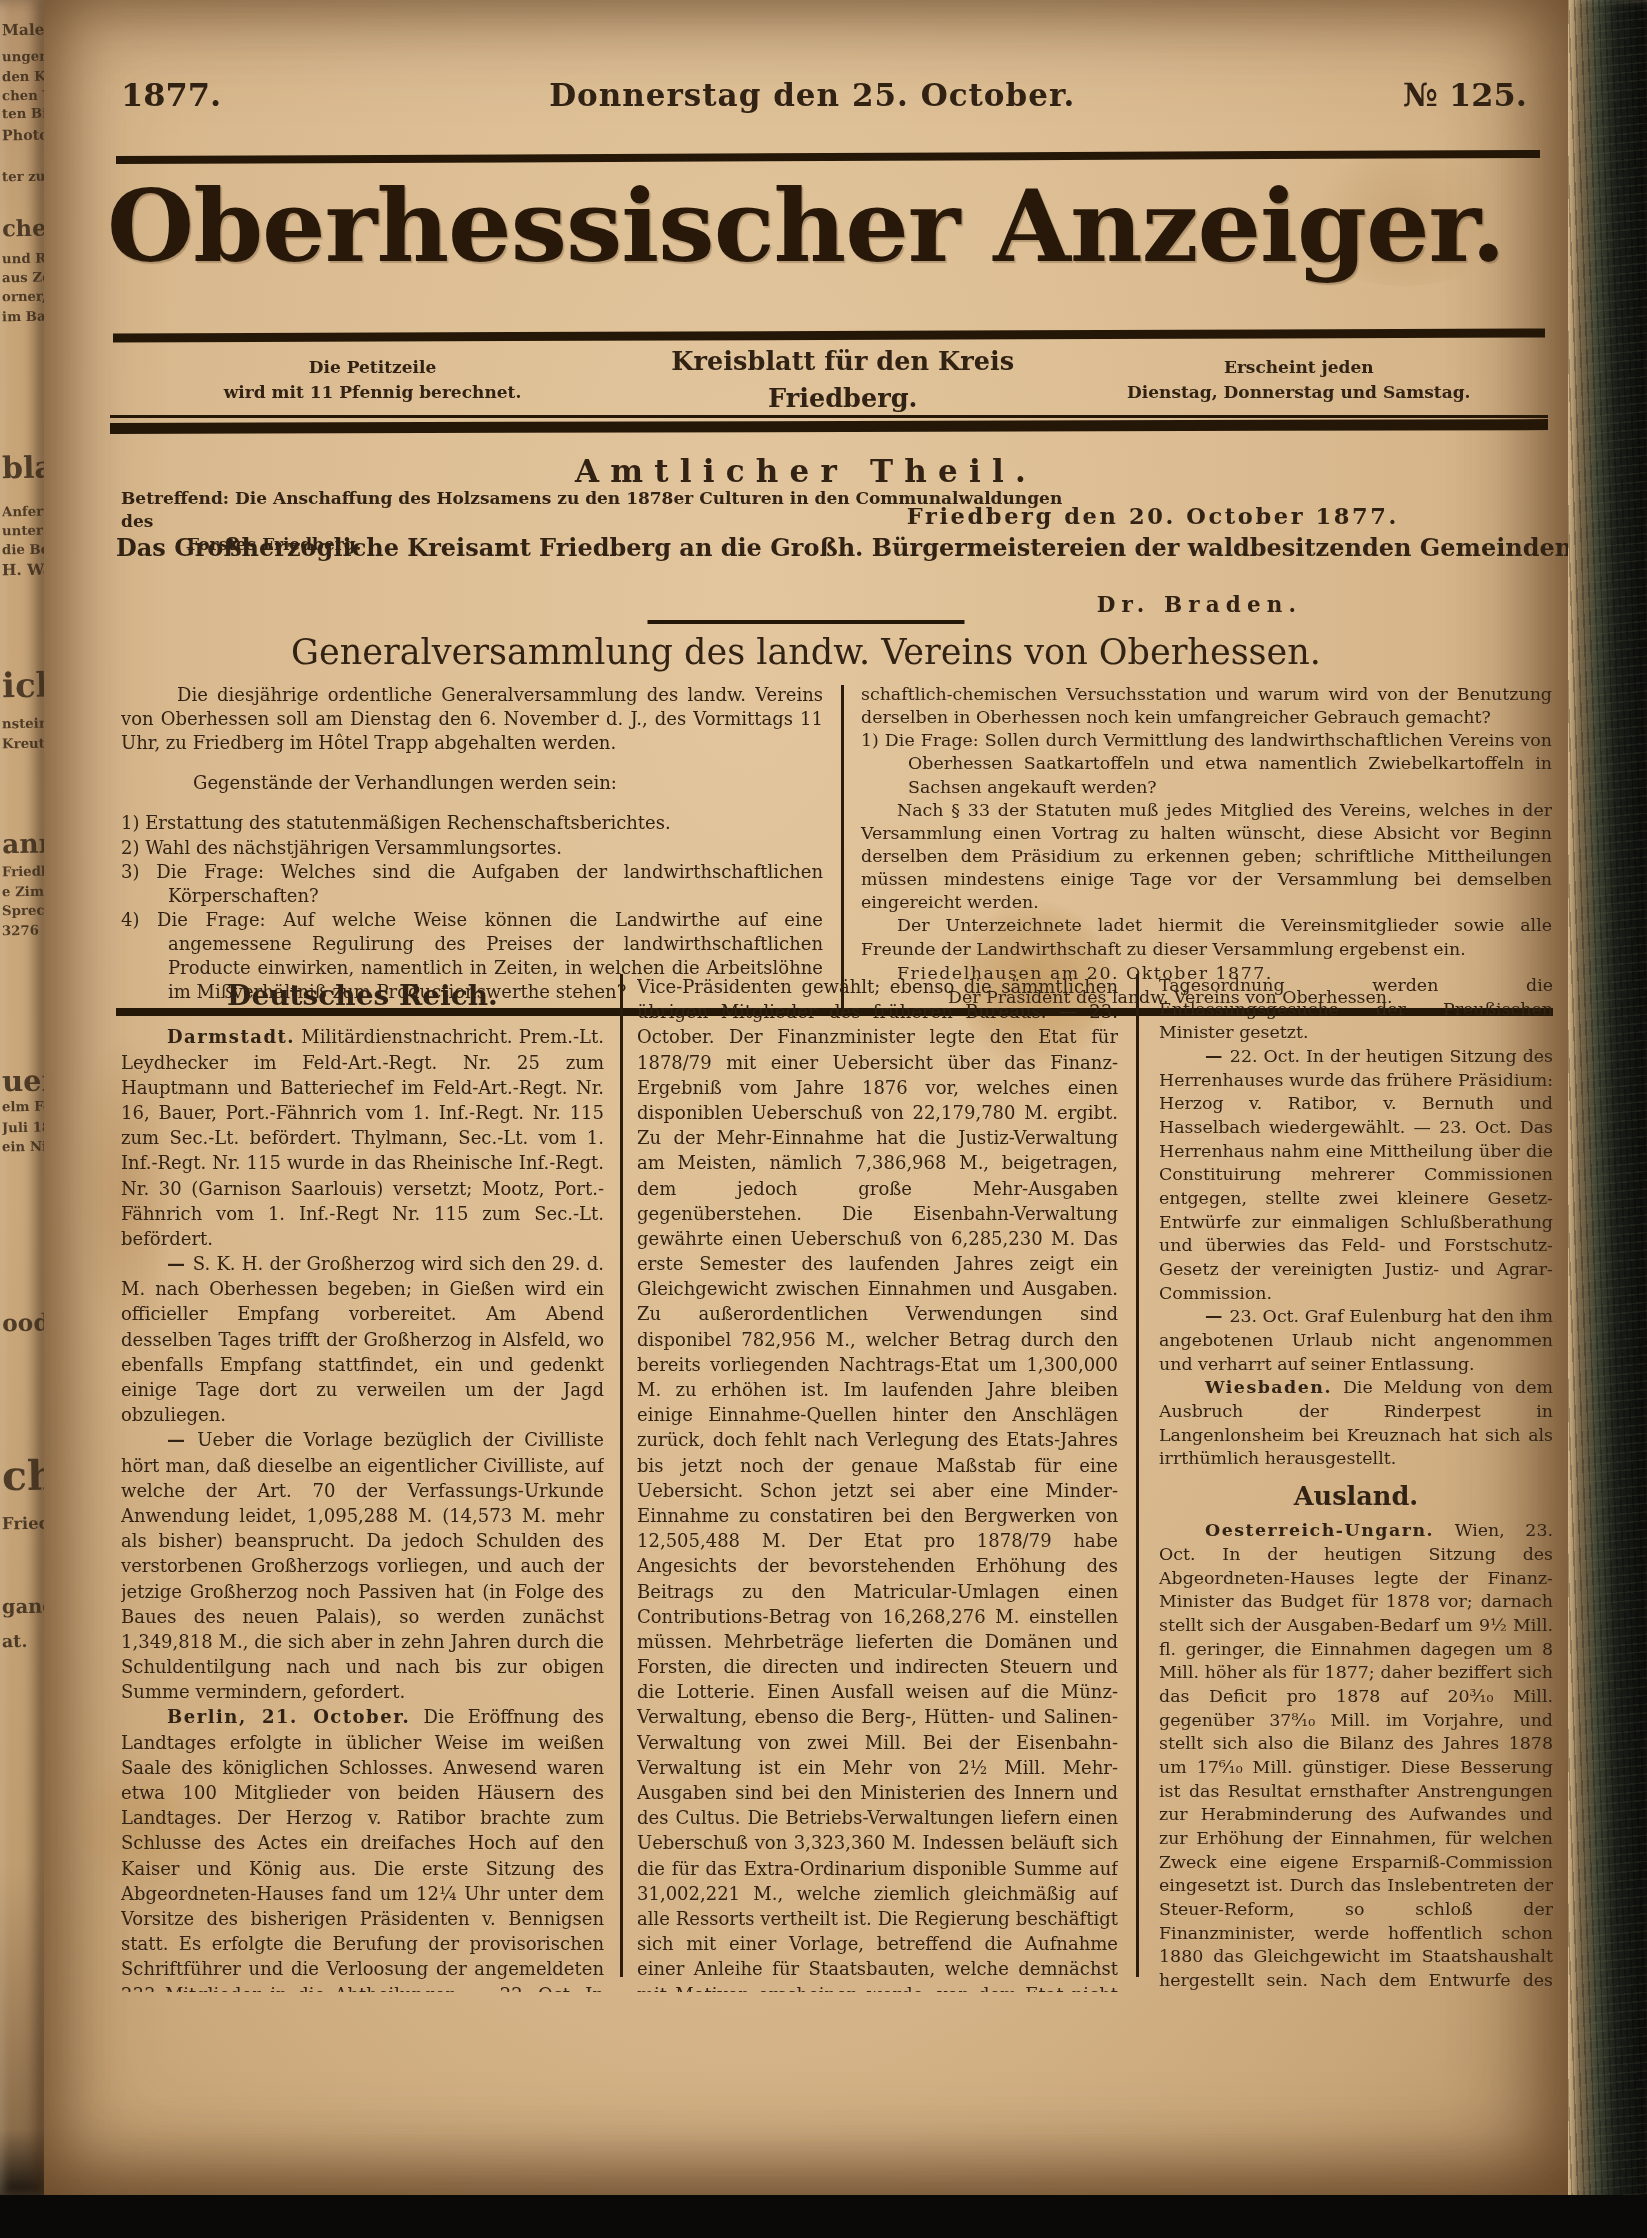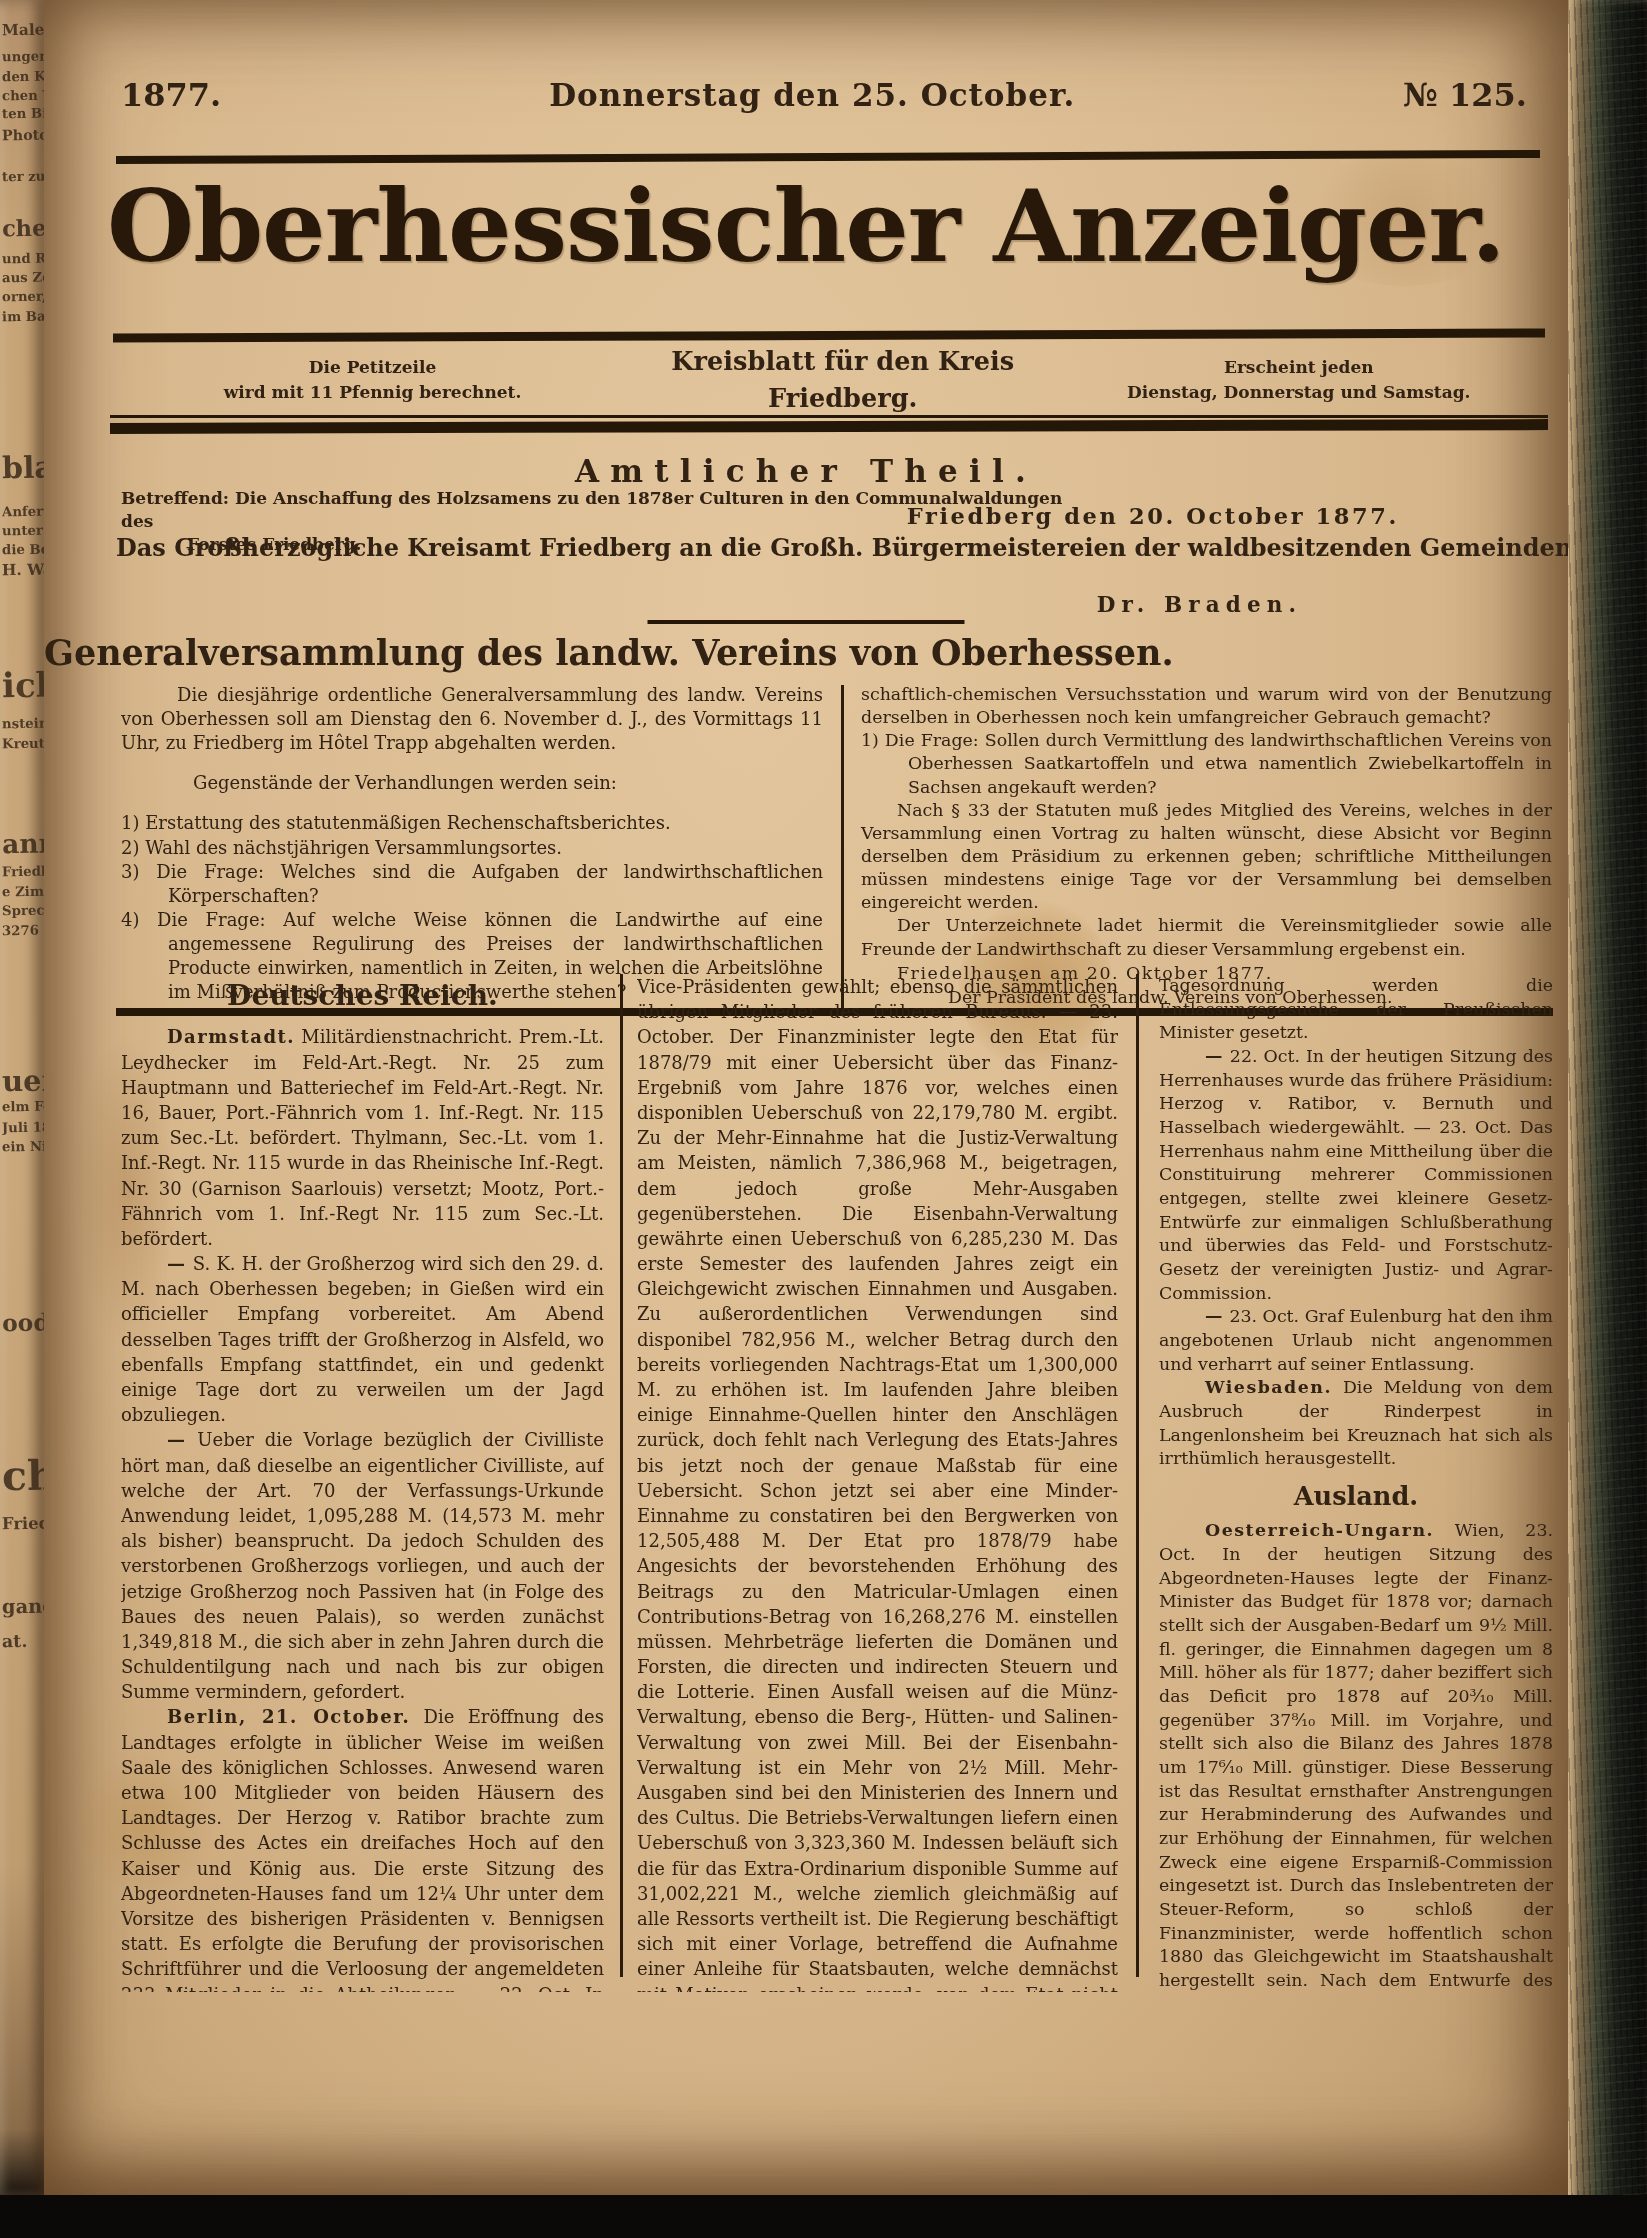--- a/index.html
+++ b/index.html
@@ -55,21 +55,21 @@
   
   .amtlich-heading{position:absolute;top:453px;left:0;width:100%;text-align:center;font-size:31px;font-weight:bold;letter-spacing:11.2px;}
   .betreff{position:absolute;top:487px;left:77px;width:946px;font-size:17px;font-weight:bold;line-height:1.35;}
   .betreff .l2{padding-left:66px;display:block;}
   .dateline-right{position:absolute;top:503px;right:169px;font-size:22.5px;font-weight:bold;letter-spacing:2.6px;}
   .address-line{position:absolute;top:533px;left:72px;right:15.3px;text-align:center;font-size:24px;font-weight:bold;white-space:nowrap;}
   .order-body{position:absolute;top:562px;left:77px;right:20.5px;font-size:20.5px;line-height:1.38;text-align:justify;text-indent:56px;}
   .order-sig{position:absolute;top:592px;right:266px;font-size:21.5px;font-weight:bold;letter-spacing:6.1px;}
   .short-rule{position:absolute;top:620px;left:50%;transform:translateX(-50%);width:317px;height:4.1px;background:#241708;}
   
-  .gv-heading{position:absolute;top:632px;left:0;width:100%;text-align:left;font-size:35px;font-weight:bold;}
+  .gv-heading{position:absolute;top:632px;left:0;width:100%;text-align:center;font-size:35px;font-weight:normal;}
   .gv-section{position:absolute;top:683px;left:77px;width:1432px;height:327px;overflow:hidden;}
   .gv-left{position:absolute;left:0;top:0;width:702px;font-size:18px;line-height:1.34;text-align:justify;}
   .gv-right{position:absolute;left:740px;top:0;width:691px;font-size:17.4px;line-height:1.33;text-align:justify;}
   .gv-divider{position:absolute;left:720px;top:2px;bottom:2px;width:2.6px;background:#2b1c0e;}
   .gv-left .intro{text-indent:56px;margin:0;}
   .gv-left .agenda{margin:16px;text-indent:56px;}
   .gv-item{margin:0;padding-left:47px;text-indent:-47px;}
   .gv-right p{margin:0;}
   .gv-right .ind{text-indent:36px;}
   .gv-right .dl{text-indent:36px;letter-spacing:1.5px;margin-top:1px;}

